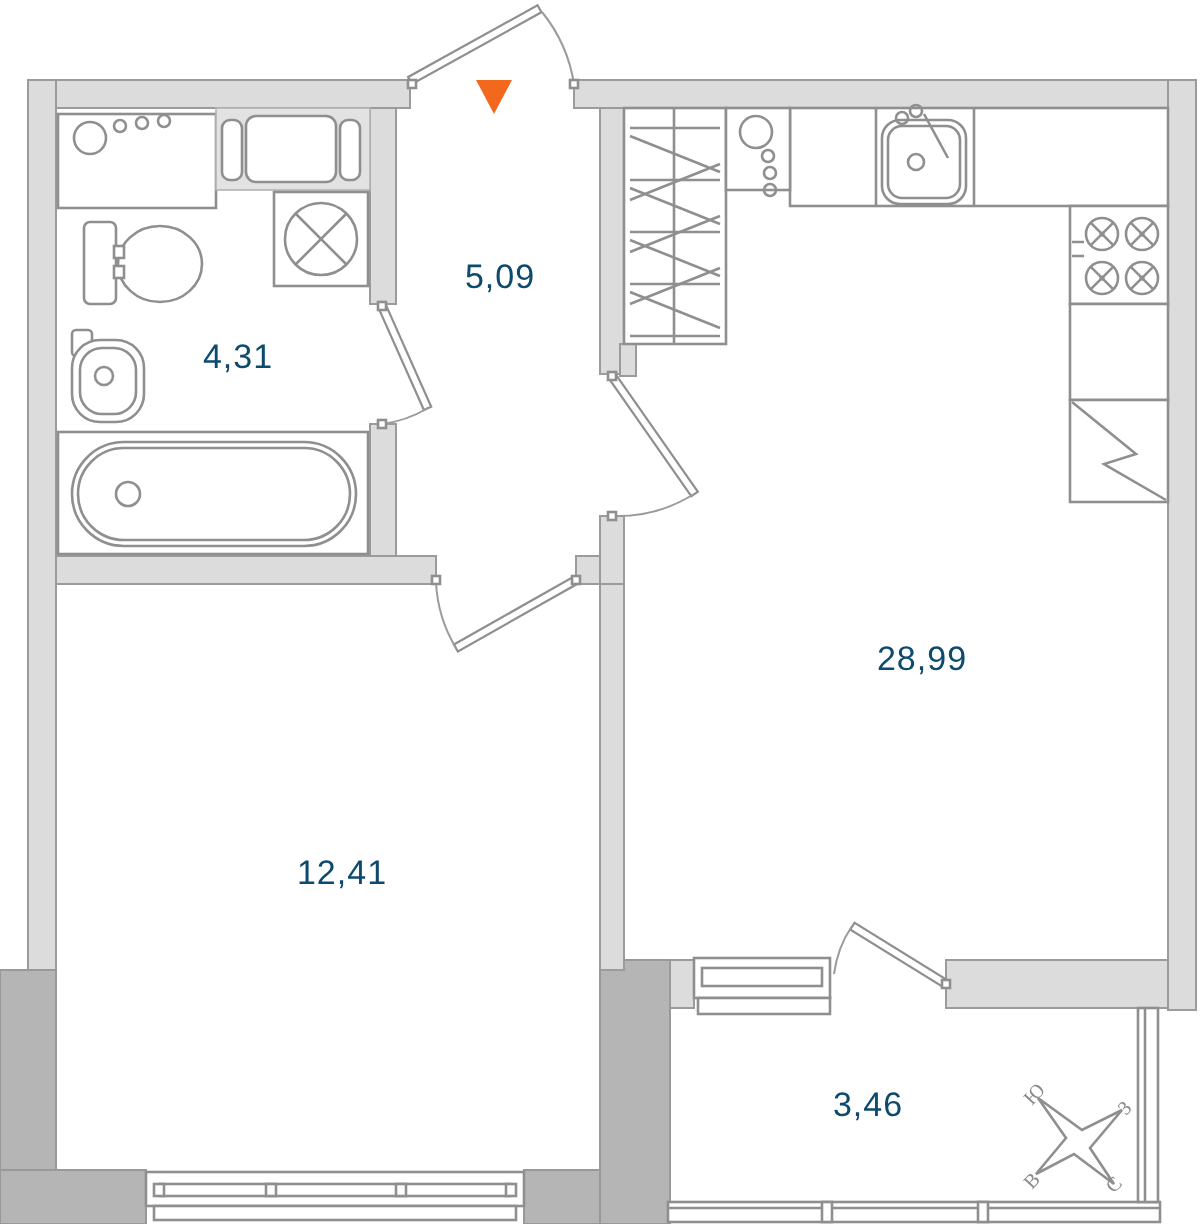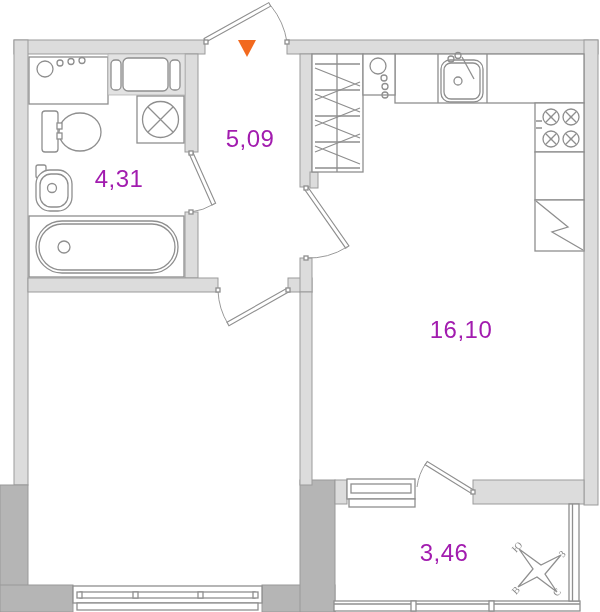--- a/index.html
+++ b/index.html
@@ -3,21 +3,21 @@
 <meta charset="utf-8">
 <style>
   html,body{margin:0;padding:0;background:#ffffff;}
   .plan{
     position:relative;width:600px;height:612px;background:#ffffff;
     font-family:"Liberation Sans",sans-serif;overflow:hidden;
   }
   .plan svg{position:absolute;left:0;top:0;}
   .room-label{
     position:absolute;transform:translate(-50%,-50%);
-    font-size:24px;color:#a21caf;letter-spacing:.5px;white-space:nowrap;
+    font-size:17px;color:#0c4a6e;letter-spacing:.5px;white-space:nowrap;
   }
   
   .wall{fill:#dcdcdc;stroke:#9b9b9b;stroke-width:1;}
   .wallD{fill:#b5b5b5;stroke:#999999;stroke-width:1;}
   .niche{fill:#e2e2e2;stroke:#b3b3b3;stroke-width:.8;}
   .fx{fill:#ffffff;stroke:#8f8f8f;stroke-width:1.3;}
   .fxl{fill:none;stroke:#8f8f8f;stroke-width:1.3;}
   .thin{fill:none;stroke:#9b9b9b;stroke-width:1;}
   .leaf{fill:#ffffff;stroke:#8f8f8f;stroke-width:1.1;}
   .dot{fill:#8f8f8f;stroke:none;}
@@ -212,15 +212,16 @@
       <path class="fxl" stroke-width="1.2" d="M-20,-22 L2,-6 L22,-16 L6,3 L18,21 L-2,6 L-21,16 L-6,-2 Z"></path>
       <text class="compass-letter" transform="translate(-23,-18) rotate(-47)">Ю</text>
       <text class="compass-letter" transform="translate(24,-13) rotate(-47)">З</text>
       <text class="compass-letter" transform="translate(-23,24) rotate(-47)">В</text>
       <text class="compass-letter" transform="translate(18,26) rotate(-47)">С</text>
     </g>
   </svg>
 
   <div class="room-label" style="left:250px;top:139px">5,09</div>
   <div class="room-label" style="left:119px;top:179px">4,31</div>
-  <div class="room-label" style="left:461px;top:330px">16,10</div>
-  <div class="room-label" style="left:444px;top:553px">3,46</div>
+  <div class="room-label" style="left:461px;top:330px">28,99</div>
+  <div class="room-label" style="left:171px;top:437px">12,41</div>
+  <div class="room-label" style="left:434px;top:553px">3,46</div>
 </div>
 
 </body></html>

